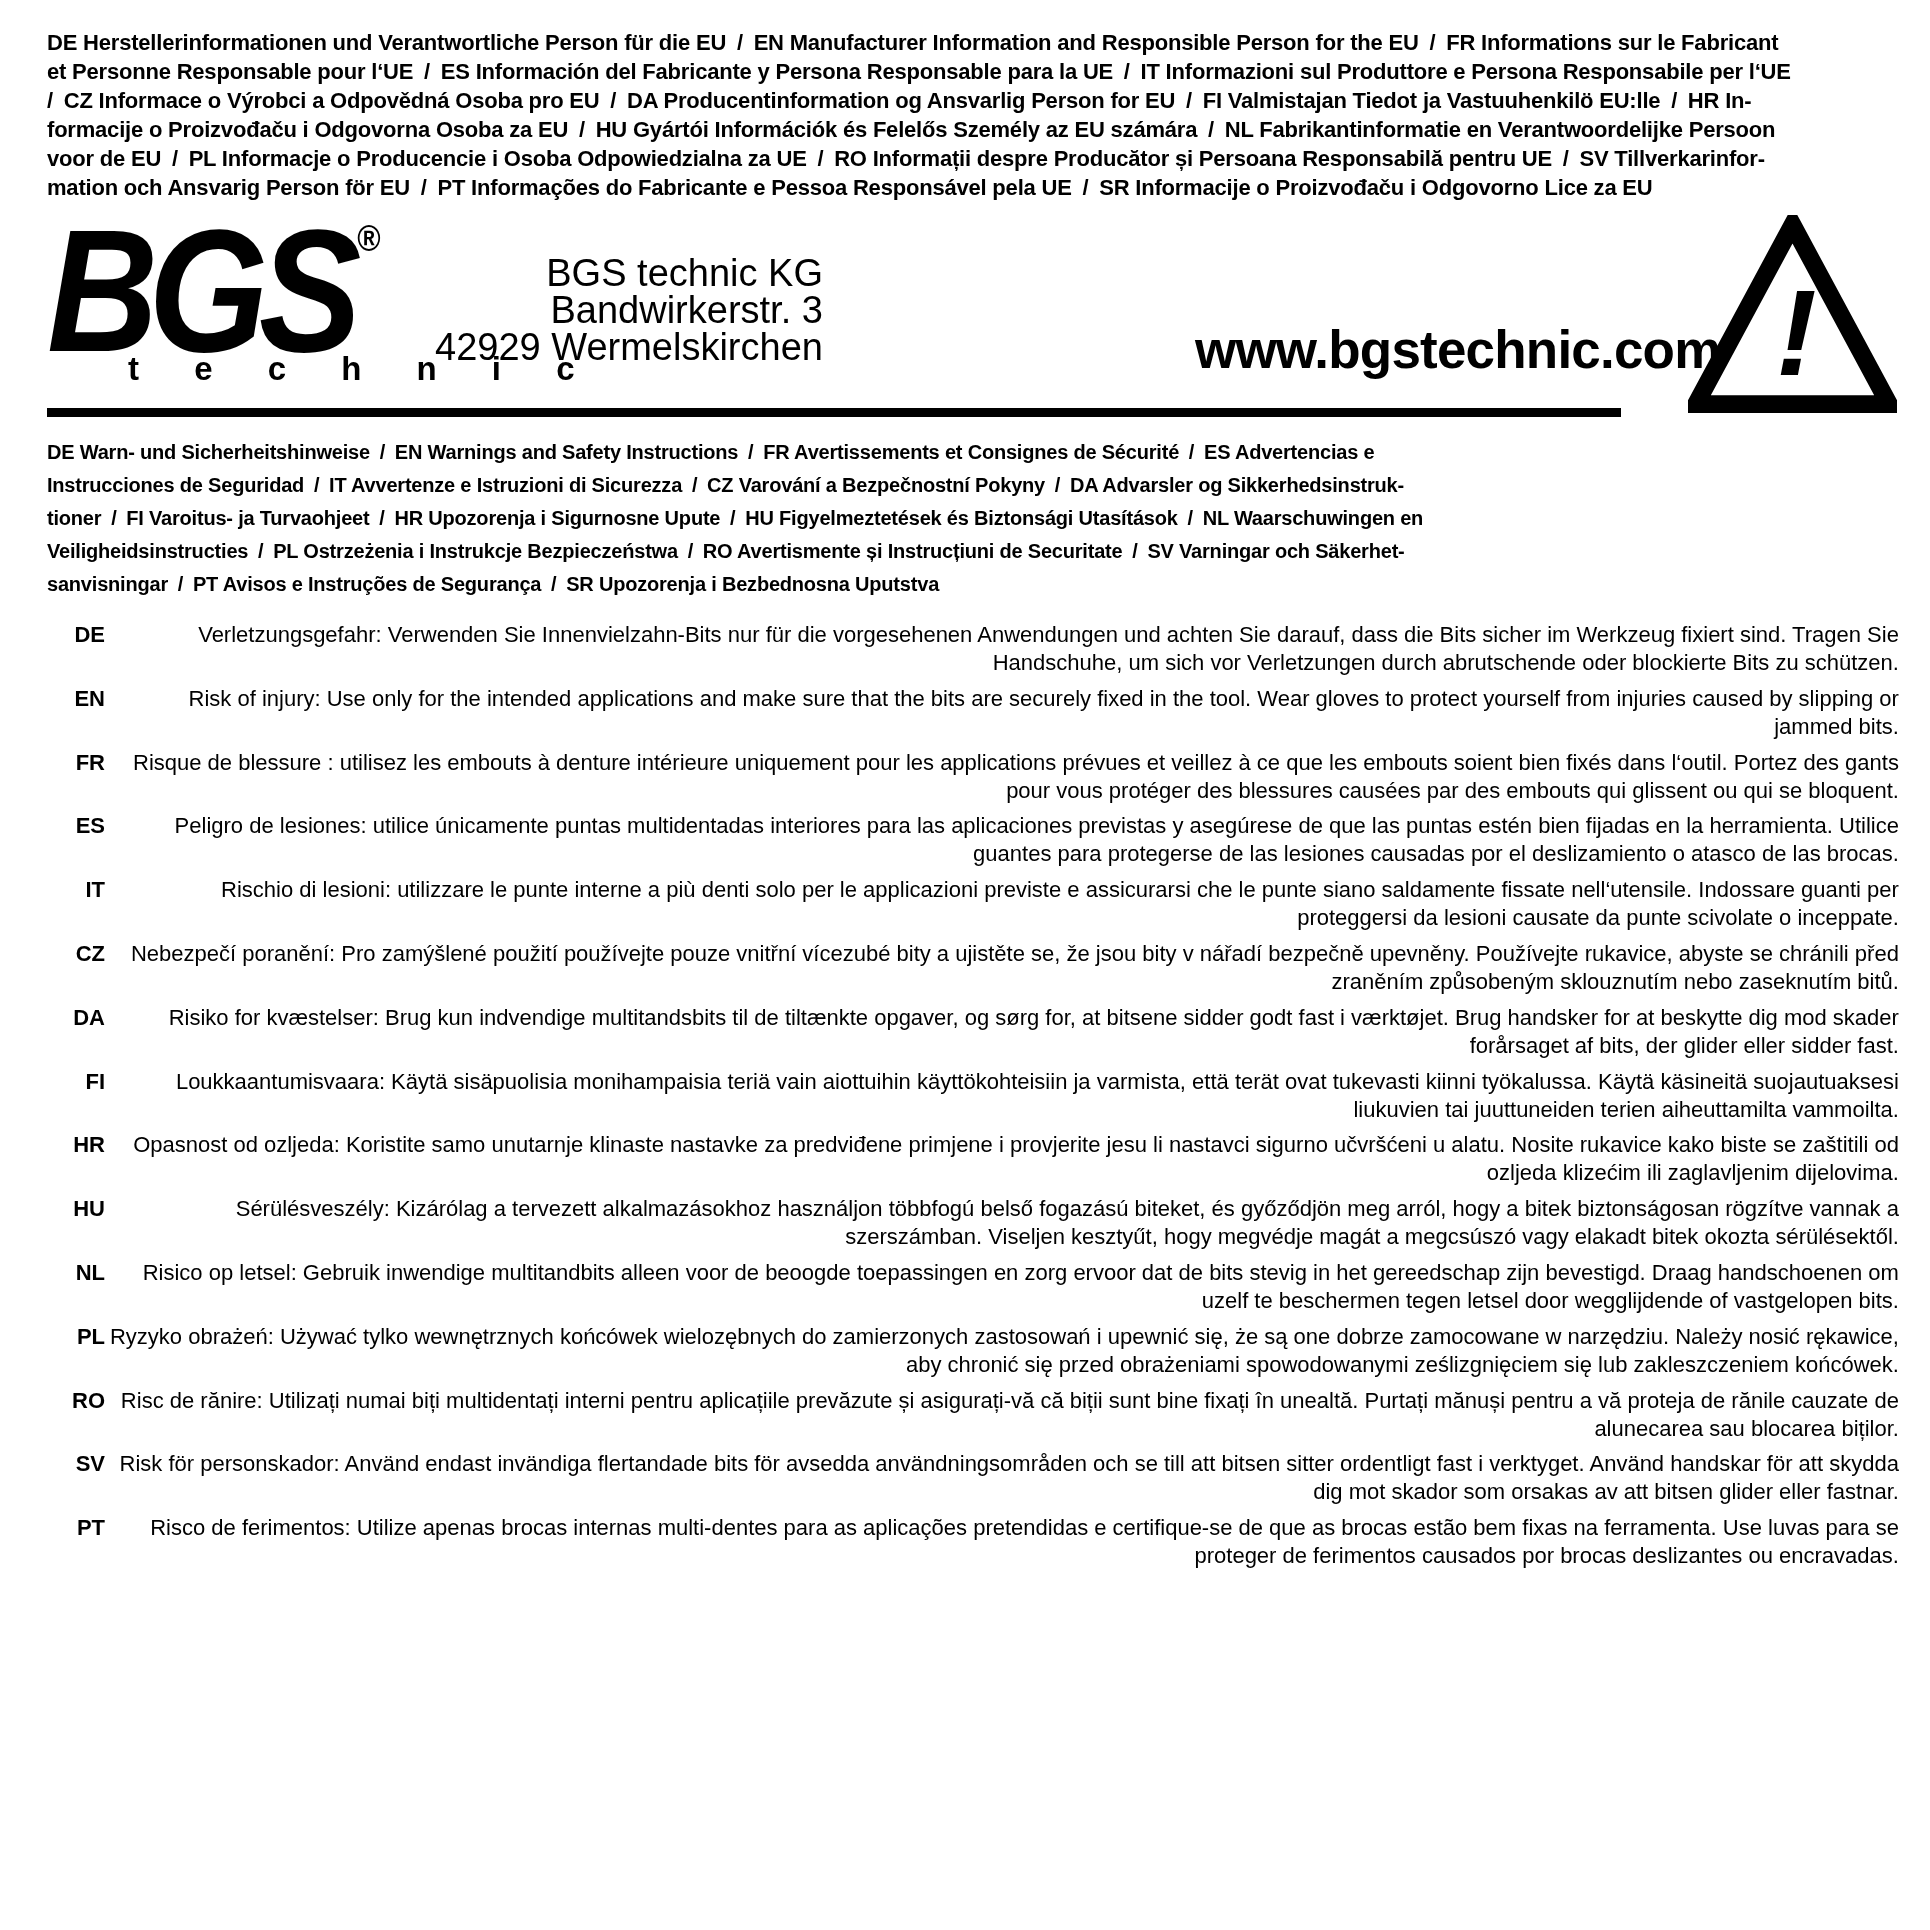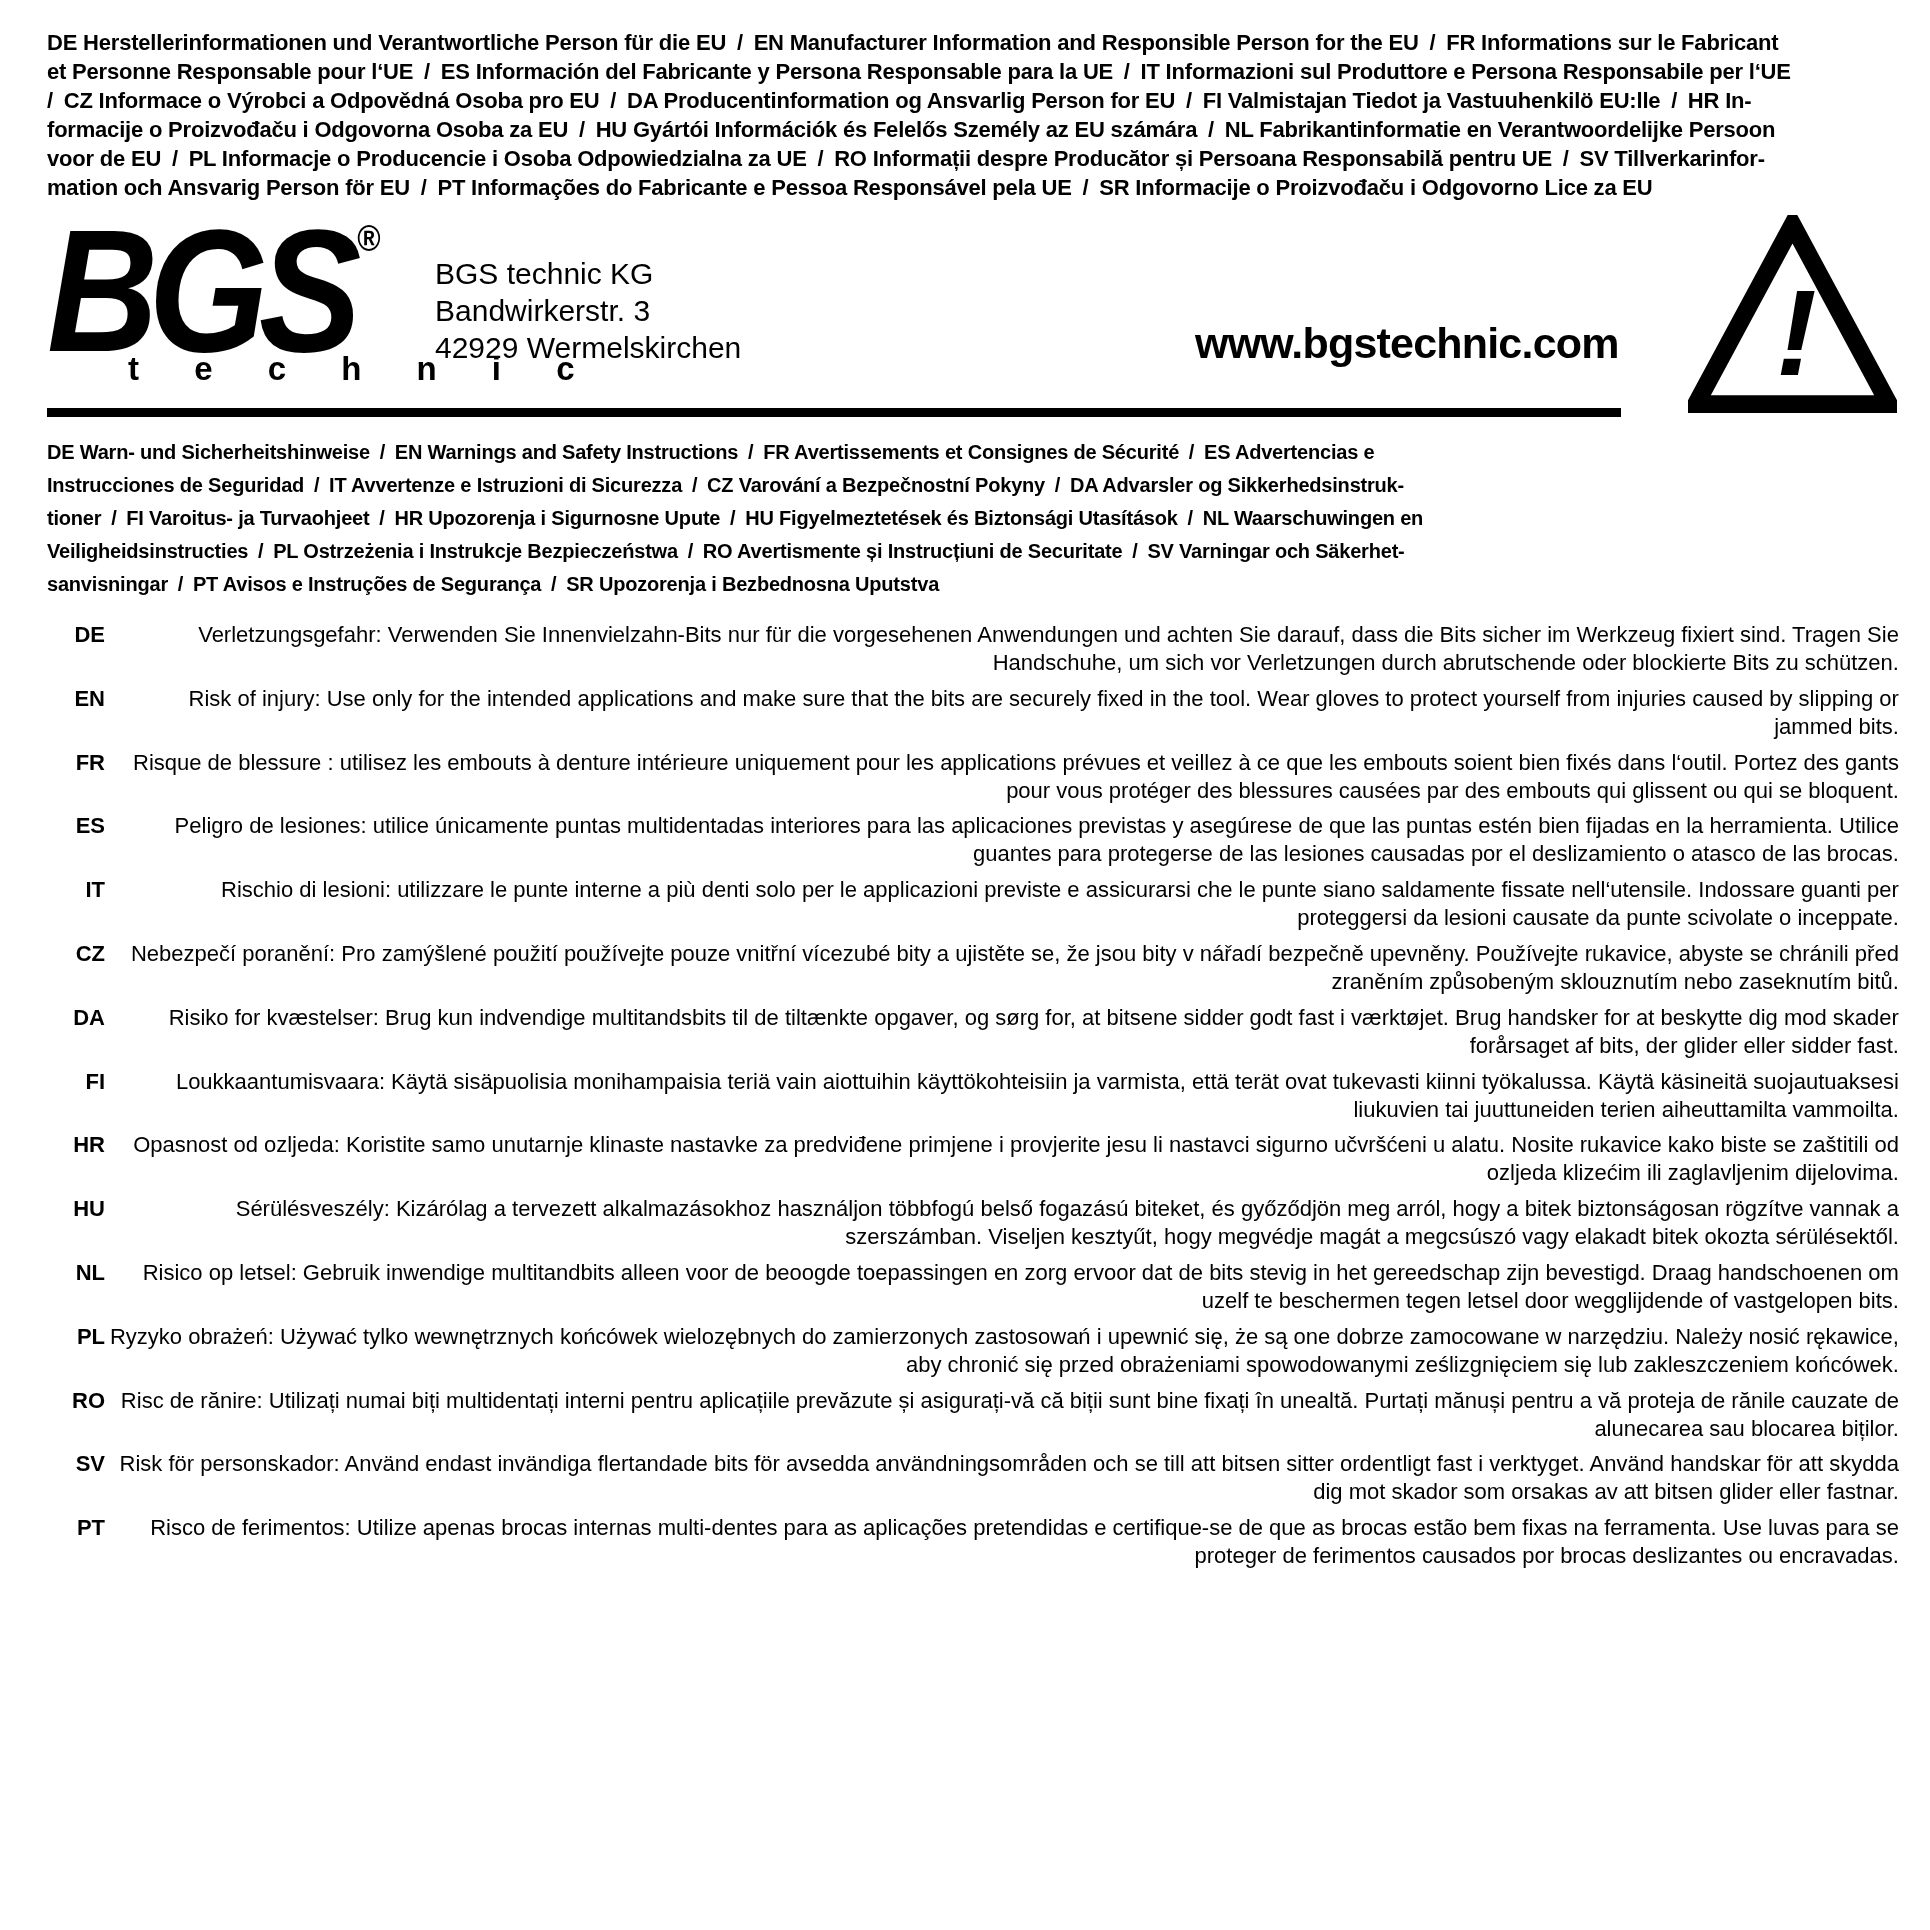--- a/index.html
+++ b/index.html
@@ -18,23 +18,23 @@
     letter-spacing:-0.2px;white-space:nowrap;
   }
 
   
   .brand{position:relative;height:184px;margin-top:22px;}
   .logo{position:absolute;left:0;top:-11px;width:350px;height:187px;}
   .logo-mark{position:absolute;left:0;top:0;transform:scaleX(0.88);transform-origin:left top;white-space:nowrap;}
   .logo-bgs{font-size:175px;font-weight:bold;font-style:italic;letter-spacing:-11px;line-height:156px;}
   .logo-reg{position:relative;top:-100px;font-size:36px;font-weight:bold;margin-left:6.2px;}
   .logo-sub{position:absolute;left:81px;top:137px;font-size:33px;font-weight:bold;letter-spacing:23px;white-space:nowrap;}
-  .addr{position:absolute;left:388px;top:31px;font-size:30px;line-height:37px;}
+  .addr{position:absolute;left:388px;top:31px;font-size:38px;line-height:37px;text-align:right;}
   .contact{position:absolute;left:785px;top:31px;font-size:30px;line-height:37px;}
-  .website{position:absolute;left:1148px;top:95px;font-size:43px;font-weight:bold;letter-spacing:-0.8px;white-space:nowrap;}
+  .website{position:absolute;left:1148px;top:95px;font-size:53px;font-weight:bold;letter-spacing:-0.8px;white-space:nowrap;}
   .warnicon{position:absolute;right:4.7px;top:-9.3px;width:209px;height:201px;}
 
   .divider{height:9.3px;background:#000;width:1574px;margin-top:0;}
 
   
   .wh{margin-top:18.7px;}
   .wh-line{
     font-weight:bold;font-size:20px;line-height:33px;
     letter-spacing:-0.2px;white-space:nowrap;
   }

